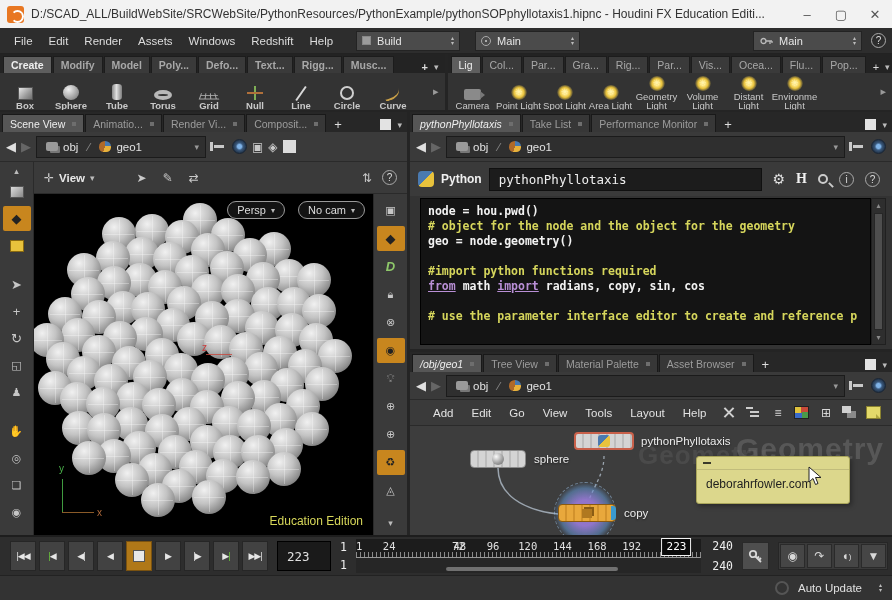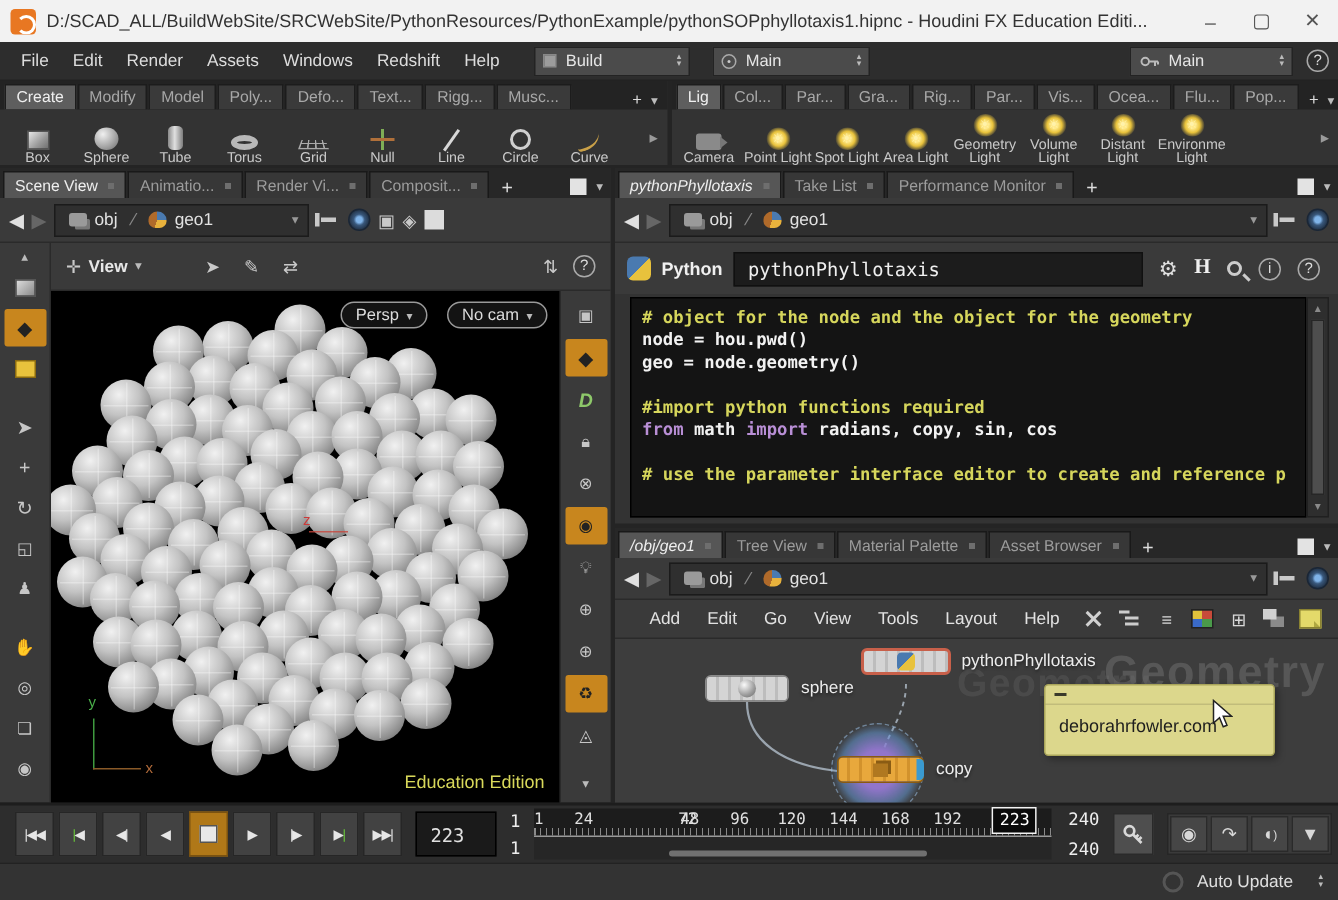--- a/index.html
+++ b/index.html
@@ -28,21 +28,21 @@
   .sel-icon-grid { width:9px; height:9px; background:
     linear-gradient(#9c9c9c,#9c9c9c), #5a5a5a; background-size:4px 9px; background-position:0 0; border:1px solid #888; }
   .sel-icon-target { width:10px; height:10px; border:1px solid #aaa; border-radius:50%; position:relative; }
   .sel-icon-target::after { content:""; position:absolute; left:3px; top:3px; width:2px; height:2px; background:#ccc; border-radius:50%;}
   .spinner { display:inline-flex; flex-direction:column; font-size:6px; line-height:5px; color:#bbb; margin-left:8px;}
   .circle-btn { width:15px; height:15px; border:1px solid #aaa; border-radius:50%; display:flex; align-items:center; justify-content:center; color:#ddd; font-size:10px; margin-left:8px;}
 
   
   .shelf { height:58px; display:flex; background:#333; flex:0 0 58px; border-bottom:2px solid #242424;}
   .shelf-half { flex:1; min-width:0; }
-  .shelf-half.left { border-right:3px solid #242424; }
+  .shelf-half.left { border-right:3px solid #242424;font-weight:bold; }
   .shelf-tabs { height:19px; background:#232323; display:flex; align-items:flex-end; padding-left:3px; overflow:hidden; }
   .stab { padding:2px 7px 2px; margin-right:1px; background:#3a3a3a; color:#a8a8a8; font-size:10.5px; border:1px solid #1c1c1c; border-bottom:none; white-space:nowrap;}
   .stab.active { background:#5e5e5e; color:#efefef; }
   .shelf-tab-ctrl { margin-left:auto; display:flex; align-items:center; gap:6px; padding:0 6px; color:#ddd; }
   .shelf-tools { height:37px; display:flex; align-items:center; padding:0 2px; overflow:hidden; }
   .shelf-tool { display:flex; flex-direction:column; align-items:center; justify-content:flex-end; width:46px; height:36px; color:#c9c9c9; font-size:9.5px; line-height:9px; text-align:center; flex:0 0 auto;}
   .tool-label { white-space:normal; }
   .ticon { width:20px; height:16px; margin-bottom:1px; display:block; position:relative;}
   .ticon-box { width:15px; height:13px; background:linear-gradient(135deg,#e8e8e8,#9a9a9a 60%,#6f6f6f); border:1px solid #555;}
   .ticon-sphere { width:16px; height:15px; border-radius:50%; background:radial-gradient(circle at 35% 30%, #f0f0f0, #a8a8a8 55%, #6a6a6a);}
@@ -148,21 +148,21 @@
   .h-badge { font-weight:bold; font-size:14px; color:#f0f0f0; font-family:"Liberation Serif","DejaVu Serif",serif;}
   .icon-search { width:10px; height:10px; border:2px solid #ccc; border-radius:50%; position:relative; }
   .icon-search::after { content:""; position:absolute; left:8px; top:8px; width:6px; height:2px; background:#ccc; transform:rotate(45deg);}
   .code-label { height:18px; padding:3px 10px 0; color:#b5b5b5; font-size:11px; flex:0 0 18px;}
   .code-wrap { display:flex; margin:2px 6px 4px 10px; flex:1; min-height:0;}
   .code-box { flex:1; background:#141414; border:1px solid #000; padding:5px 7px; overflow:hidden;
     font-family:"DejaVu Sans Mono","Liberation Mono",monospace; font-size:11.5px; line-height:15px; font-weight:bold;}
   .code-line { white-space:pre; }
   .tok-comment { color:#d6d65c; }
   .tok-code { color:#f2f2f2; }
-  .tok-keyword { color:#b98fd6; }
+  .tok-keyword { color:#b98fd6;text-decoration:underline; }
   .code-scroll { width:15px; background:#2e2e2e; border:1px solid #202020; display:flex; flex-direction:column; align-items:center; justify-content:space-between; color:#8a8a8a; font-size:8px; padding:2px 0;}
   .scroll-thumb { width:9px; flex:1; margin:3px 0; background:#4e4e4e; border:1px solid #262626;}
 
   
   .network-section { flex:1; display:flex; flex-direction:column; min-height:0;}
   .net-menu { height:26px; display:flex; align-items:center; gap:1px; padding:0 4px 0 14px; background:#3a3a3a; border-bottom:1px solid #2a2a2a; flex:0 0 26px;}
   .net-menu-item { padding:3px 9px; color:#e2e2e2; font-size:11.5px;}
   .net-icons { display:flex; align-items:center; gap:9px; margin-left:6px;}
   .ni { width:15px; height:13px; position:relative; display:flex; align-items:center; justify-content:center; color:#d8d8d8; font-size:12px;}
   .ni-wrench::before { content:""; position:absolute; left:6px; top:0; width:2px; height:13px; background:#d0d0d0; transform:rotate(45deg);}
@@ -677,22 +677,22 @@
           <span class="hdr-icons">
             <span class="gear-g">⚙︎</span>
             <span class="h-badge">H</span>
             <span class="icon-search"></span>
             <span class="qcircle">i</span>
             <span class="qcircle">?</span>
           </span>
         </div>
         <div class="code-wrap">
           <div class="code-box">
+              <div class="code-line"><span class="tok-code">node = hou.pwd()</span></div>
               <div class="code-line"><span class="tok-comment"># object for the node and the object for the geometry</span></div>
-              <div class="code-line"><span class="tok-code">node = hou.pwd()</span></div>
               <div class="code-line"><span class="tok-code">geo = node.geometry()</span></div>
               <div class="code-line">&nbsp;</div>
               <div class="code-line"><span class="tok-comment">#import python functions required</span></div>
               <div class="code-line"><span class="tok-keyword">from</span><span class="tok-code"> math </span><span class="tok-keyword">import</span><span class="tok-code"> radians, copy, sin, cos</span></div>
               <div class="code-line">&nbsp;</div>
               <div class="code-line"><span class="tok-comment"># use the parameter interface editor to create and reference p</span></div>
             </div>
           <div class="code-scroll">
             <span>▴</span>
             <span class="scroll-thumb"></span>

